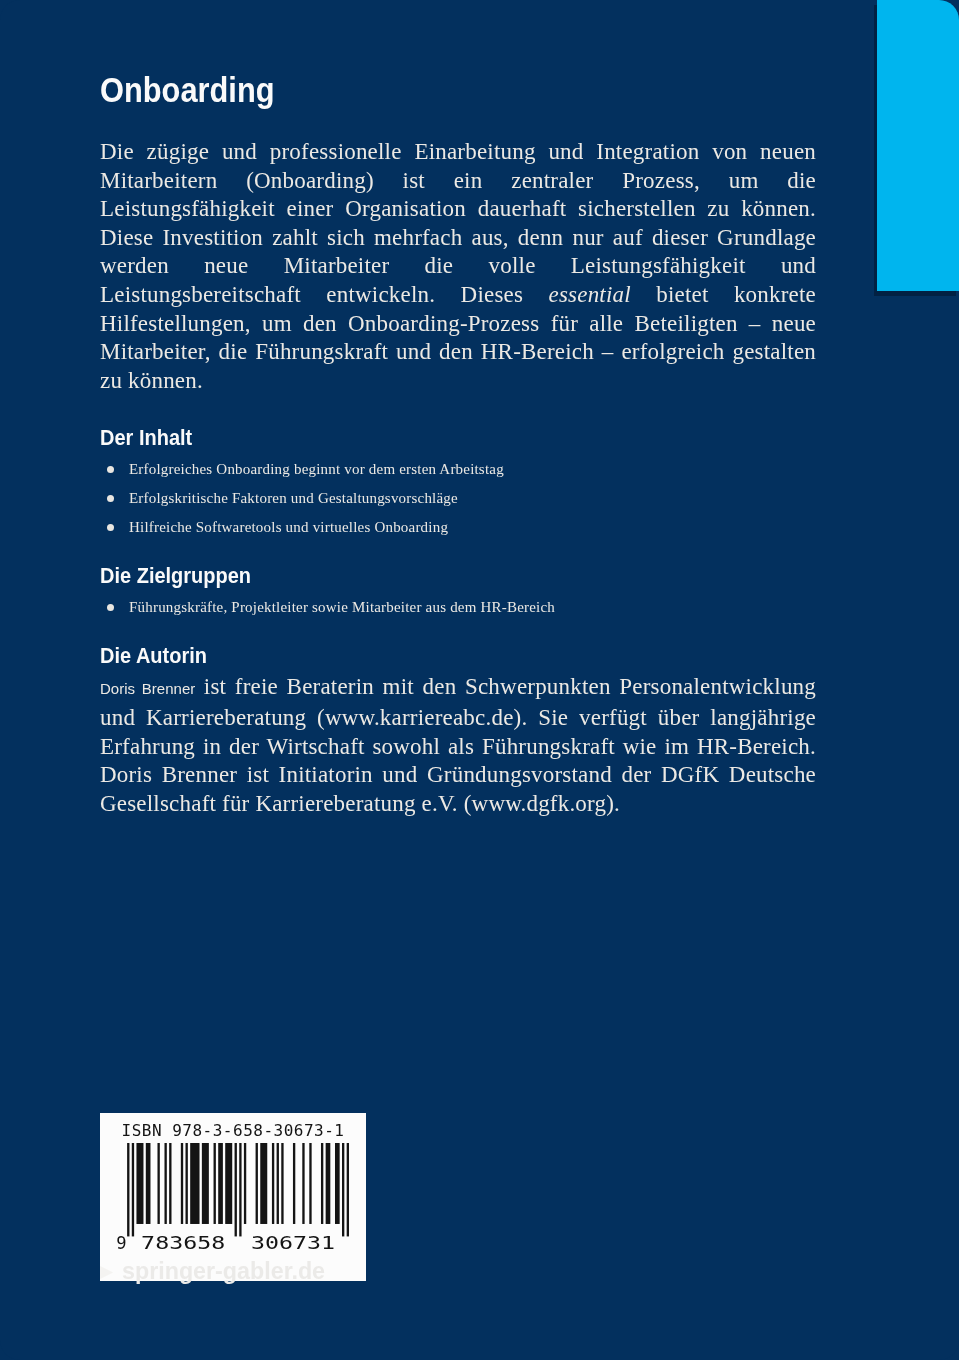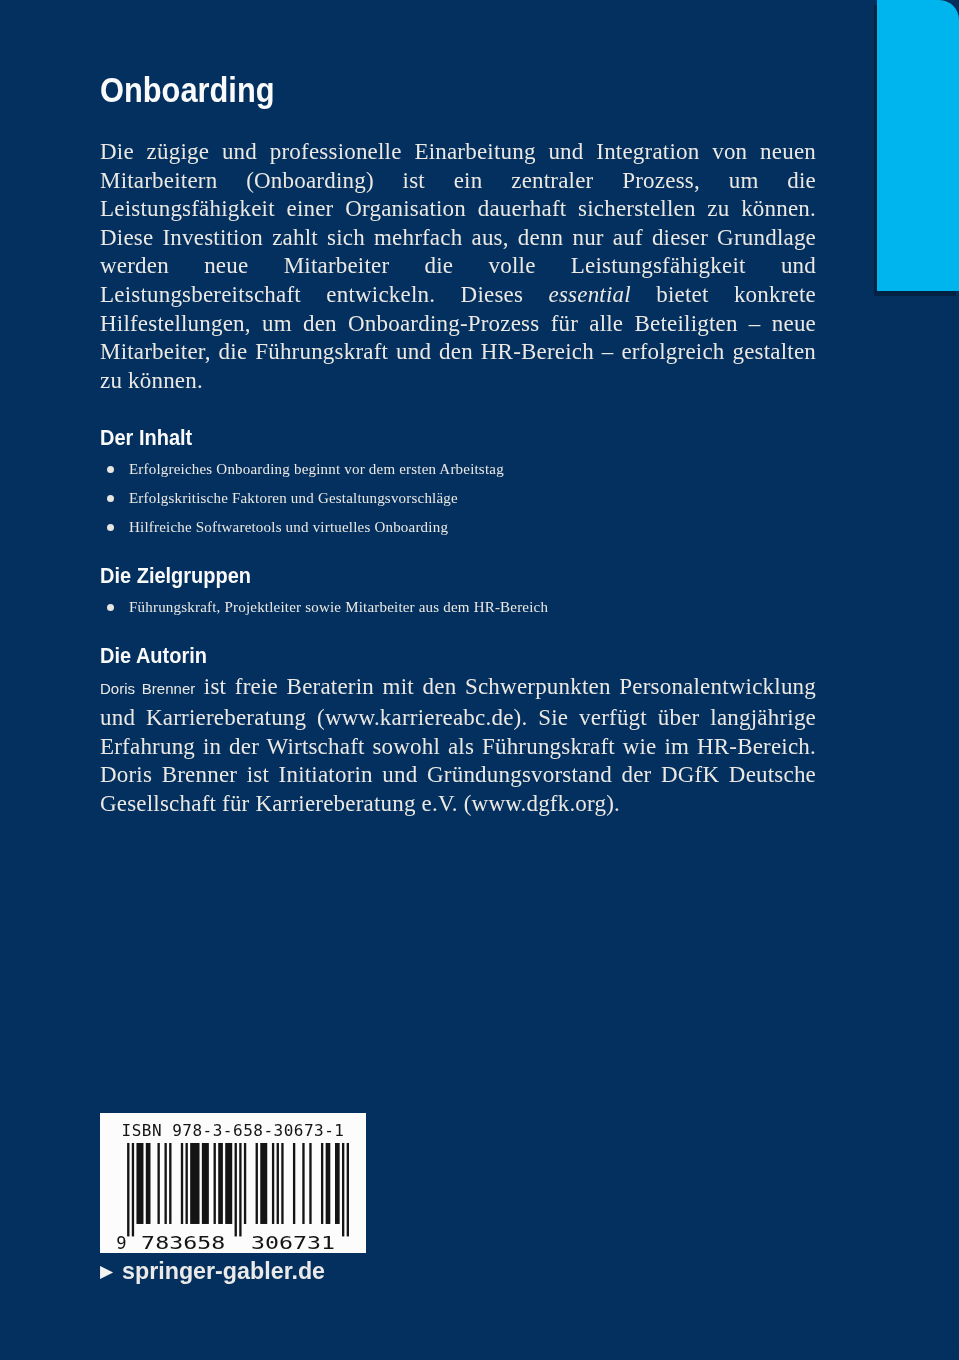--- a/index.html
+++ b/index.html
@@ -74,21 +74,21 @@
   }
   .bio b.author {
     font-family: "Liberation Sans", sans-serif;
     font-weight: normal;
     font-size: 15px;
     letter-spacing: 0;
   }
   .isbn-box {
     position: absolute;
     left: 100px; top: 1113px;
-    width: 266px; height: 140px;
+    width: 266px; height: 168px;
     background: #fcfcfc;
     text-align: center;
     padding-top: 7px;
   }
   .isbn-label {
     font-family: "DejaVu Sans Mono", monospace;
     font-size: 16px;
     line-height: 22px;
     letter-spacing: 0.5px;
     color: #151515;
@@ -156,21 +156,21 @@
           <span>Hilfreiche Softwaretools und virtuelles Onboarding</span>
         </li>
       </ul>
     </section>
 
     <section>
       <h2 class="sec-head">Die Zielgruppen</h2>
       <ul>
         <li>
           <span class="dot"></span>
-          <span>Führungskraft, Projektleiter sowie Mitarbeiter aus dem HR-Bereich</span>
+          <span>Führungskräfte, Projektleiter sowie Mitarbeiter aus dem HR-Bereich</span>
         </li>
       </ul>
     </section>
 
     <section class="last">
       <h2 class="sec-head">Die Autorin</h2>
       <p class="bio"><b class="author">Doris Brenner</b><span> ist freie Beraterin mit den Schwerpunkten Personalentwicklung und Karriereberatung (www.karriereabc.de). Sie verfügt über langjährige Erfahrung in der Wirtschaft sowohl als Führungskraft wie im HR-Bereich. Doris Brenner ist Initiatorin und Gründungsvorstand der DGfK Deutsche Gesellschaft für Karriereberatung e.V. (www.dgfk.org).</span></p>
     </section>
 
   </main>

